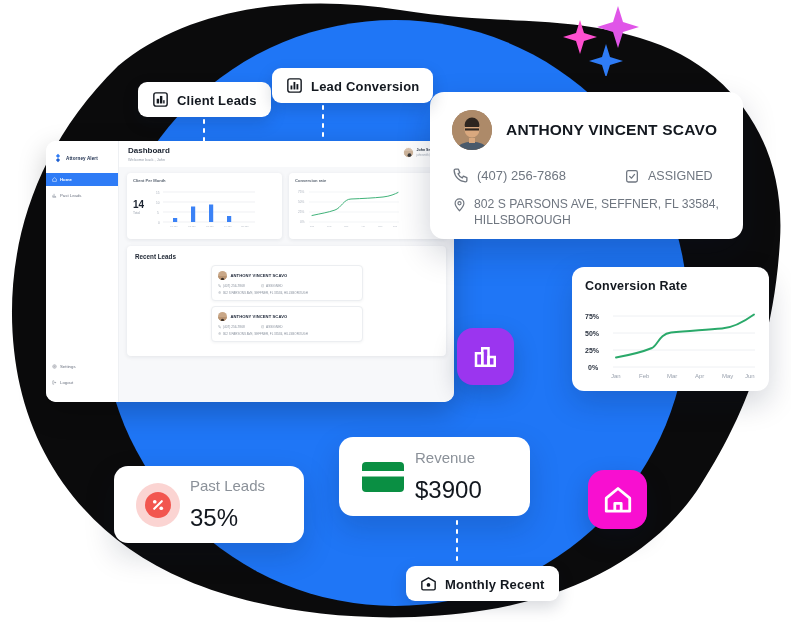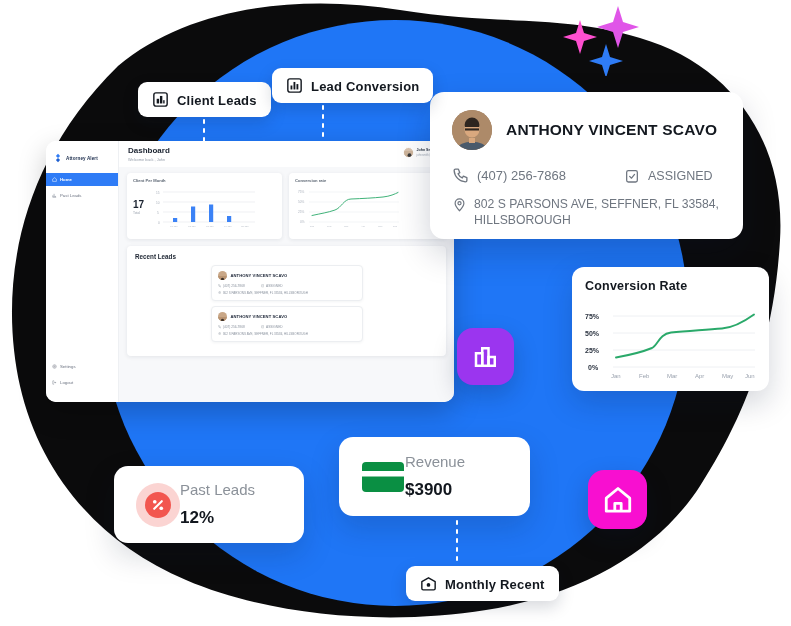--- a/index.html
+++ b/index.html
@@ -112,28 +112,28 @@
     background:#fff; border-radius:12px; box-shadow:0 12px 30px rgba(10,22,50,.18);
     padding:12px 13px 9px 13px;
   }
   .convcard-t { font-size:12.5px; font-weight:700; color:#13181f; letter-spacing:.2px; }
   .conv-plot { position:relative; margin-top:7px; height:80px; }
 
   
   .stat {
     position:absolute; background:#fff; border-radius:14px;
     box-shadow:0 12px 30px rgba(10,22,50,.17);
-    display:flex; align-items:center; gap:0; padding:16px 22px;
+    display:flex; align-items:center; gap:10px; padding:16px 22px;
   }
   .stat-pastleads { left:114px; top:466px; width:190px; height:77px; }
   .stat-revenue   { left:339px; top:437px; width:191px; height:79px; }
   .stat-ico { width:44px; height:44px; border-radius:50%; display:flex; align-items:center; justify-content:center; flex:0 0 auto; }
   .stat-ico-revenue { border-radius:8px; background:transparent; }
   .stat-label { font-size:15px; color:#8b9199; line-height:1.15; }
-  .stat-value { font-size:17px; font-weight:700; color:#12171e; line-height:1.15; margin-top:10px; }
+  .stat-value { font-size:24px; font-weight:400; color:#12171e; line-height:1.15; margin-top:10px; }
 
   
   .pill {
     position:absolute; background:#fff; border-radius:9px;
     box-shadow:0 6px 16px rgba(10,22,50,.17);
     display:flex; align-items:flex-end; gap:8px; padding:9px 14px;
     font-size:13px; font-weight:700; color:#13181f; letter-spacing:.2px;
     white-space:nowrap;
   }
   .pill-monthly-leads { left:138px; top:82px; }
@@ -242,21 +242,21 @@
         </div>
       </div>
 
       <div class="dash-body">
         <div class="row">
 
           <div class="card c-clients">
             <div class="card-t">Client Per Month</div>
             <div class="clients-inner">
               <div>
-                <div class="big-num">17</div>
+                <div class="big-num">14</div>
                 <div class="big-lbl">Total</div>
               </div>
               <svg width="108" height="44" viewBox="0 0 108 44">
                 <g stroke="#e8eaee" stroke-width="0.7">
                   <line x1="14" y1="6" x2="106" y2="6"></line>
                   <line x1="14" y1="16" x2="106" y2="16"></line>
                   <line x1="14" y1="26" x2="106" y2="26"></line>
                   <line x1="14" y1="36" x2="106" y2="36"></line>
                 </g>
                 <g fill="#a9b0bb" font-size="3.2" font-family="Liberation Sans, sans-serif">
@@ -464,21 +464,21 @@
         <circle cx="12" cy="12" r="12" fill="#f2564f"></circle>
         <g stroke="#ffffff" stroke-width="1.9" stroke-linecap="round">
           <line x1="8.5" y1="15.5" x2="15.5" y2="8.5"></line>
         </g>
         <circle cx="9" cy="9" r="1.7" fill="#ffffff"></circle>
         <circle cx="15" cy="15" r="1.7" fill="#ffffff"></circle>
       </svg>
     </div>
     <div>
       <div class="stat-label">Past Leads</div>
-      <div class="stat-value">12%</div>
+      <div class="stat-value">35%</div>
     </div>
   </div>
 
   <div class="stat stat-revenue">
     <div class="stat-ico stat-ico-revenue">
       <svg width="44" height="34" viewBox="0 0 44 34">
         <rect x="1" y="2" width="42" height="30" rx="4" fill="#0a8f43"></rect>
         <rect x="1" y="11" width="42" height="5.5" fill="#ffffff"></rect>
       </svg>
     </div>

